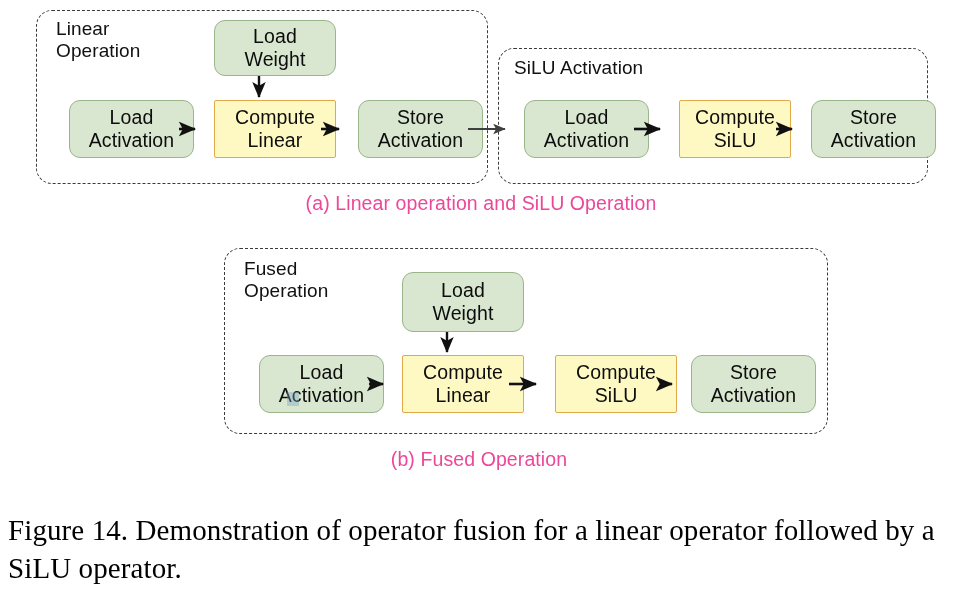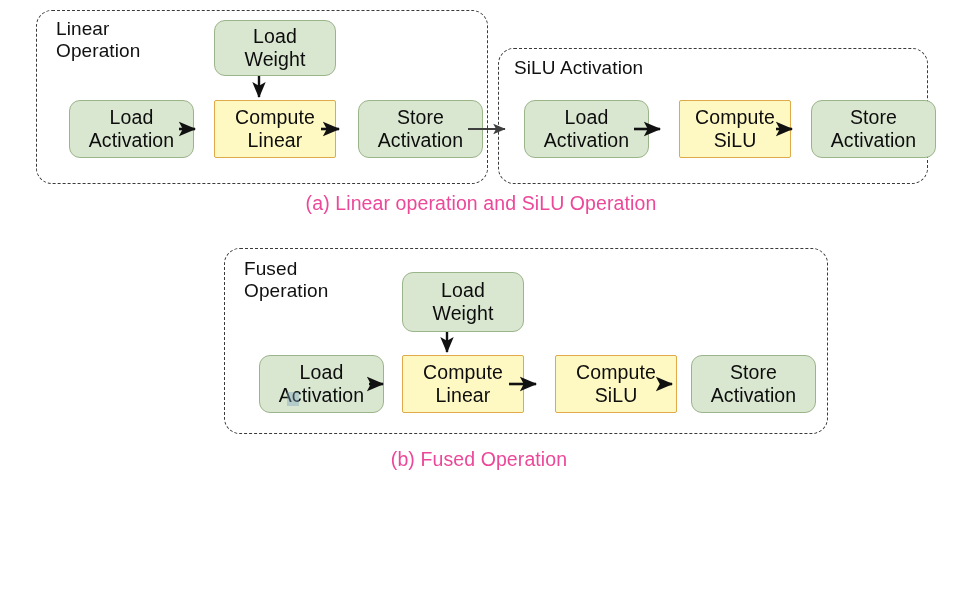--- a/index.html
+++ b/index.html
@@ -192,13 +192,14 @@
 
     <line x1="447" y1="332" x2="447" y2="352" stroke="#111111" stroke-width="2.4" marker-end="url(#ah)"></line>
 
     <line x1="369" y1="384" x2="383" y2="384" stroke="#111111" stroke-width="2.6" marker-end="url(#ah)"></line>
 
     <line x1="509" y1="384" x2="536" y2="384" stroke="#111111" stroke-width="2.6" marker-end="url(#ah)"></line>
 
     <line x1="662" y1="384" x2="672" y2="384" stroke="#111111" stroke-width="2.6" marker-end="url(#ah)"></line>
   </svg>
 
+  <div id="caption">Figure 14. Demonstration of operator fusion for a linear operator followed by a SiLU operator.</div>
 </div>
 
 </body></html>

